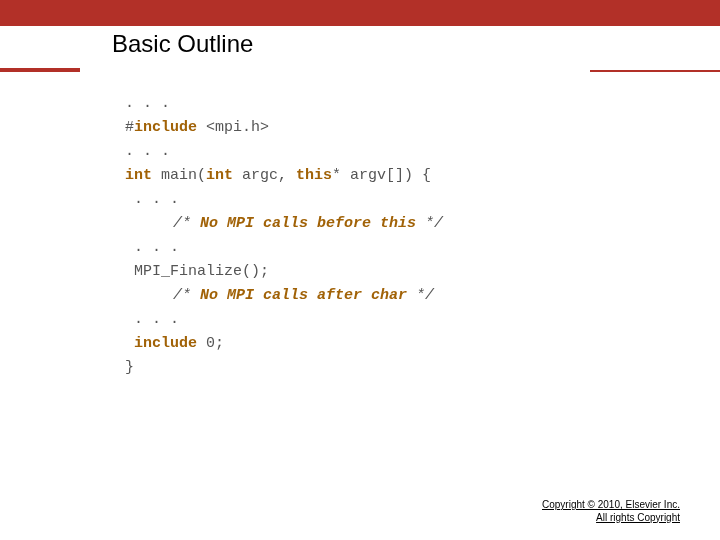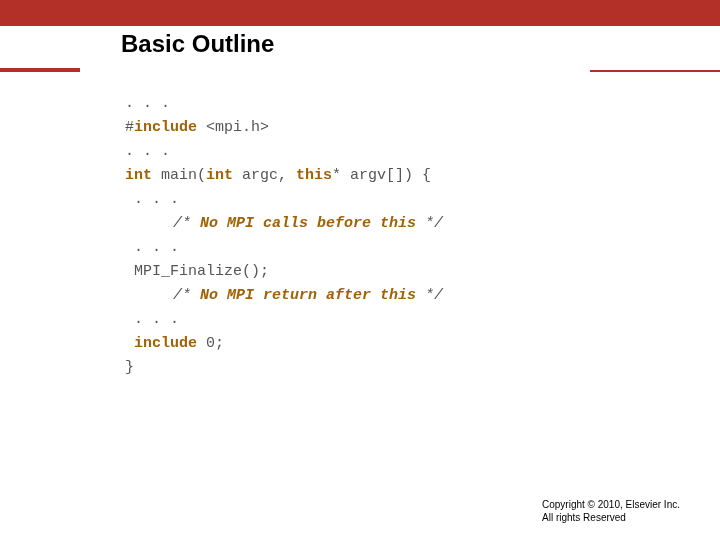--- a/index.html
+++ b/index.html
@@ -22,23 +22,23 @@
   .title-band {
     position: absolute;
     top: 26px; left: 0;
     width: 100%;
     height: 40px;
     background: #ffffff;
   }
   .title {
     position: absolute;
     top: 30px;
-    left: 121px;
+    left: 112px;
     font-size: 24px;
-    font-weight: bold;
+    font-weight: normal;
     color: #000;
   }
   .hr-left {
     position: absolute;
     top: 68px;
     left: 0;
     width: 80px;
     height: 4px;
     background: #b23028;
   }
@@ -63,43 +63,45 @@
   .code-line { white-space: pre; }
   .kw { font-weight: bold; color: #a16207; }
   .comment { font-style: italic; margin-left: 48px; }
   .comment .kw { font-style: italic; font-weight: bold; }
   .copyright {
     position: absolute;
     bottom: 16px;
     right: 40px;
     font-size: 10px;
     color: #000;
+    text-align: right;
     line-height: 1.25;
+    text-decoration: underline;
   }
 </style>
 </head>
 <body>
 
 <div class="top-band"></div>
 <div class="title-band"></div>
 <div class="title">Basic Outline</div>
 <div class="hr-left"></div>
 <div class="hr-right"></div>
 
 <div class="code-block" id="code-block">
     <div class="code-line">. . .</div>
     <div class="code-line">#<span class="kw">include</span> &lt;mpi.h&gt;</div>
     <div class="code-line">. . .</div>
     <div class="code-line"><span class="kw">int</span> main(<span class="kw">int</span> argc, <span class="kw">this</span>* argv[]) {</div>
     <div class="code-line"> . . .</div>
     <div class="code-line comment">/* <span class="kw">No MPI calls before this</span> */</div>
     <div class="code-line"> . . .</div>
     <div class="code-line"> MPI_Finalize();</div>
-    <div class="code-line comment">/* <span class="kw">No MPI return after this</span> */</div>
+    <div class="code-line comment">/* <span class="kw">No MPI calls after char</span> */</div>
     <div class="code-line"> . . .</div>
     <div class="code-line"> <span class="kw">include</span> 0;</div>
     <div class="code-line">}</div>
   </div>
 
 <div class="copyright">
   <div>Copyright © 2010, Elsevier Inc.</div>
-  <div>All rights Reserved</div>
+  <div>All rights Copyright</div>
 </div>
 
 </body></html>

